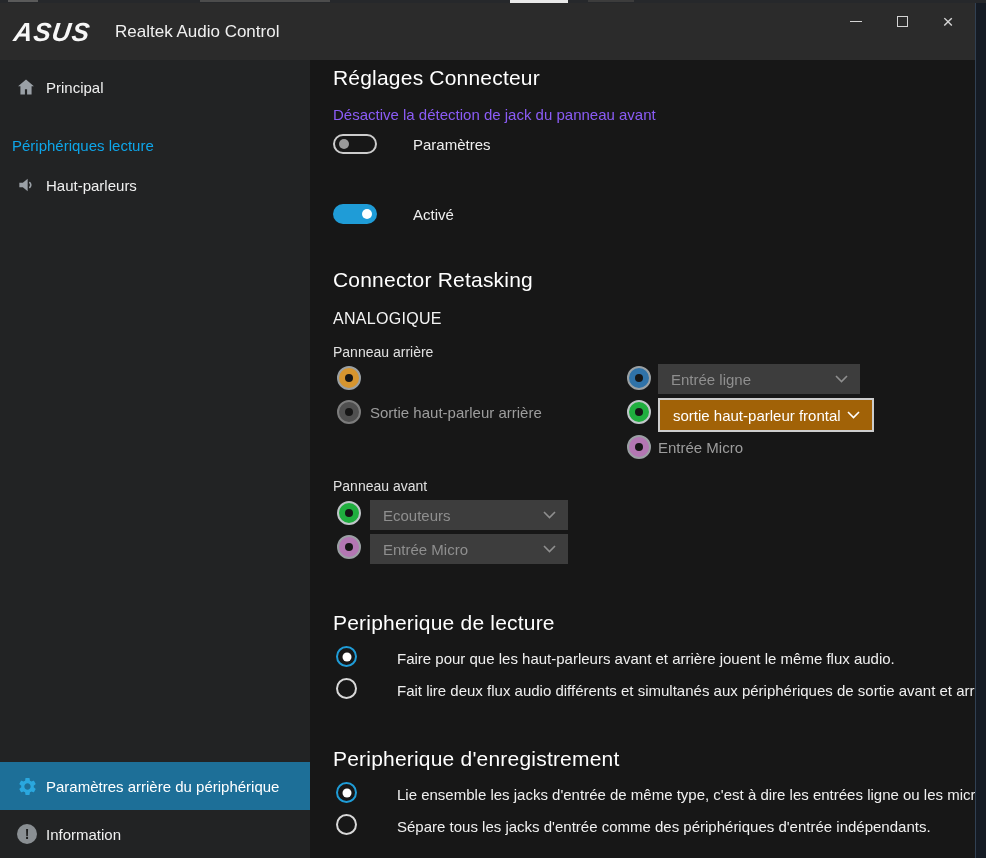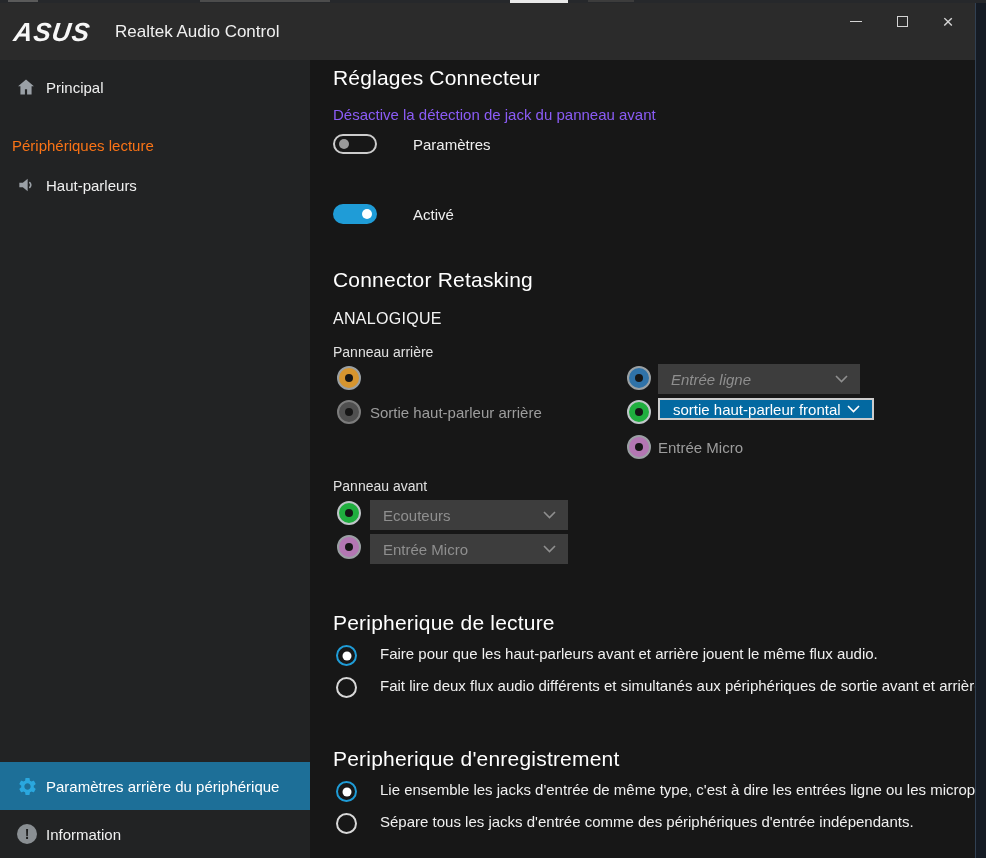--- a/index.html
+++ b/index.html
@@ -25,21 +25,21 @@
   .win-btn { width:32px; height:28px; display:flex; align-items:center; justify-content:center; color:#d4d4d4; cursor:default; }
   .glyph-min { width:12px; height:0; border-top:1px solid #d4d4d4; }
   .glyph-max { width:11px; height:11px; border:1px solid #d4d4d4; }
   .glyph-close { font-size:19px; line-height:19px; color:#d4d4d4; }
 
   
   .sidebar { position:absolute; left:0; top:60px; width:310px; height:798px; background:#222324;text-decoration:underline; }
   .side-item { position:absolute; left:0; width:310px; display:flex; align-items:center; cursor:pointer; }
   .side-item .icon-slot { position:absolute; left:15px; width:22px; height:22px; display:flex; align-items:center; justify-content:center; }
   .side-item .lbl { position:absolute; left:46px; font-size:15px; color:#f0f0f0; white-space:nowrap; }
-  .side-section { position:absolute; left:12px; top:77px; font-size:15px; color:#f97316; }
+  .side-section { position:absolute; left:12px; top:77px; font-size:15px; color:#0ea5e9; }
   .side-item.selected { background:var(--selected-row); }
   .side-item.selected .lbl { color:#ffffff; }
   .info-circle { width:20px; height:20px; border-radius:50%; background:#8a8f93; color:#1d1d1d;
                  font-size:14px; font-weight:700; text-align:center; line-height:20px; }
 
   
   .main { position:absolute; left:310px; top:60px; width:676px; height:798px; background:#171717; overflow:hidden; }
   .h1 { position:absolute; left:23px; font-size:21px; font-weight:400; color:#ffffff; letter-spacing:0.2px; white-space:nowrap; }
   .h2 { position:absolute; left:23px; font-size:16px; font-weight:400; color:#f5f5f5; letter-spacing:0.3px; }
   .lbl-main { position:absolute; left:23px; font-size:15px; color:#8b5cf6; white-space:nowrap; }
@@ -63,27 +63,27 @@
   .jack-blue   { background:var(--jack-blue); }
   .jack-green  { background:var(--jack-green); border-color:#c0c6c9; }
   .jack-purple { background:var(--jack-purple); }
   .jack-gray   { background:var(--jack-gray); border-color:#7c7c7c; }
   .jack-lbl { position:absolute; font-size:15px; color:#9d9d9d; white-space:nowrap; }
 
   
   .dd { position:absolute; display:flex; align-items:center; cursor:pointer; }
   .dd.disabled { background:#3d3d3d; height:30px; }
   .dd.disabled .dd-text { color:#8f8f8f; }
-  .dd.active { background:#0369a1; border:2px solid #cdcdcd; height:22px; }
+  .dd.active { background:#a16207; border:2px solid #cdcdcd; height:34px; }
   .dd.active .dd-text { color:#ffffff; }
   .dd-text { font-size:15px; padding-left:13px; white-space:nowrap; flex:1; }
   .dd-chev { margin-right:12px; flex:0 0 auto; display:flex; }
 
   
-  .radio-row { position:absolute; left:26px; height:22px; display:flex; align-items:flex-start; }
+  .radio-row { position:absolute; left:26px; height:22px; display:flex; align-items:flex-end;gap:17px; }
   .radio { position:relative; width:21px; height:21px; border-radius:50%; flex:0 0 auto; cursor:pointer; }
   .radio.selected { border:2px solid var(--accent-blue); }
   .radio.selected::after { content:""; position:absolute; left:50%; top:50%; width:9px; height:9px;
                            border-radius:50%; background:#ffffff; transform:translate(-50%,-50%); }
   .radio.unselected { border:2px solid #d8d8d8; }
   .radio-lbl { margin-left:23px; font-size:15px; color:#f0f0f0; white-space:nowrap; }
 
   
   .right-strip { position:absolute; left:975px; top:3px; width:11px; height:855px; background:#151b24; border-left:1px solid #314052; }
 </style>
@@ -177,21 +177,21 @@
     <div class="h1" style="top:208px;">Connector Retasking</div>
     <div class="h2" style="top:250px;">ANALOGIQUE</div>
     <div class="lbl-sub" style="top:284px;">Panneau arrière</div>
 
     <div class="jack jack-orange" style="left:27px; top:306px;"></div>
 
     <div class="jack jack-gray" style="left:27px; top:340px;"></div>
     <div class="jack-lbl" style="left:60px; top:344px;">Sortie haut-parleur arrière</div>
 
     <div class="jack jack-blue" style="left:317px; top:306px;"></div>
-    <div class="dd disabled" style="left:348px; top:304px; width:202px;font-style:italic;">
+    <div class="dd disabled" style="left:348px; top:304px; width:202px;">
       <span class="dd-text">Entrée ligne</span>
       <span class="dd-chev">
         <svg width="13" height="8" viewBox="0 0 13 8">
             <path d="M1 1l5.5 5.5L12 1" stroke="#8f8f8f" stroke-width="1.6" fill="none"></path>
           </svg>
       </span>
     </div>
 
     <div class="jack jack-green" style="left:317px; top:340px;"></div>
     <div class="dd active" style="left:348px; top:338px; width:216px;">

